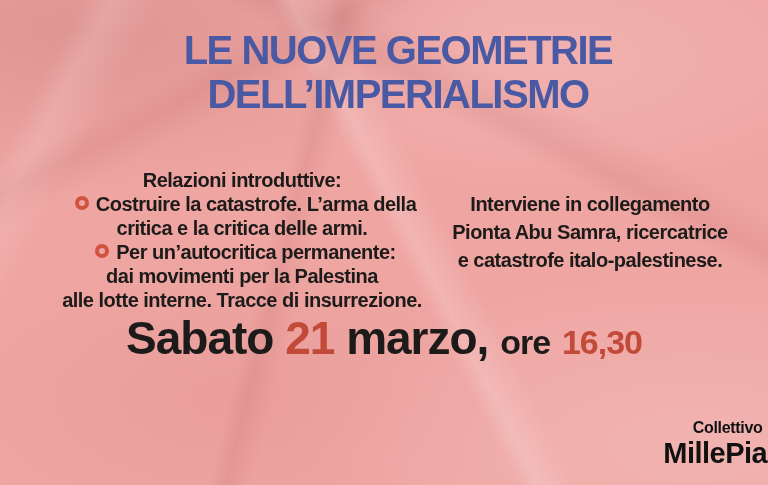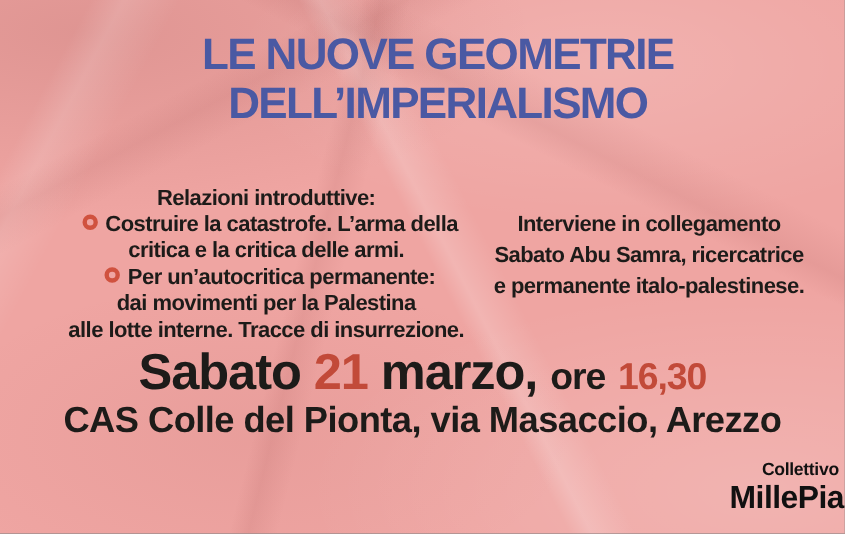--- a/index.html
+++ b/index.html
@@ -145,30 +145,29 @@
 
   <h1 class="title"><span>LE NUOVE GEOMETRIE</span><br><span>DELL’IMPERIALISMO</span></h1>
 
 
   <div class="left-col">
     <p>Relazioni introduttive:</p>
     <p><span class="ring"></span><span>Costruire la catastrofe. L’arma della</span><br><span>critica e la critica delle armi.</span></p>
     <p><span class="ring"></span><span>Per un’autocritica permanente:</span><br><span>dai movimenti per la Palestina</span><br><span>alle lotte interne. Tracce di insurrezione.</span></p>
   </div>
 
-  <div class="right-col"><span>Interviene in collegamento</span><br><span>Sabato Abu Samra, ricercatrice</span><br><span>e permanente italo-palestinese.</span></div>
+  <div class="right-col"><span>Interviene in collegamento</span><br><span>Pionta Abu Samra, ricercatrice</span><br><span>e catastrofe italo-palestinese.</span></div>
 
   <div class="date-line">
     <span>Sabato</span>
     <span class="red">21</span>
     <span>marzo,</span>
     <span class="small">ore</span>
     <span class="small red">16,30</span>
   </div>
 
-  <div class="location">CAS Colle del Pionta, via Masaccio, Arezzo</div>
 
   <div class="logo">
     <div class="logo-top">Collettivo</div>
     <div class="logo-bottom">MillePiani</div>
   </div>
 
 </div>
 
 </body></html>

